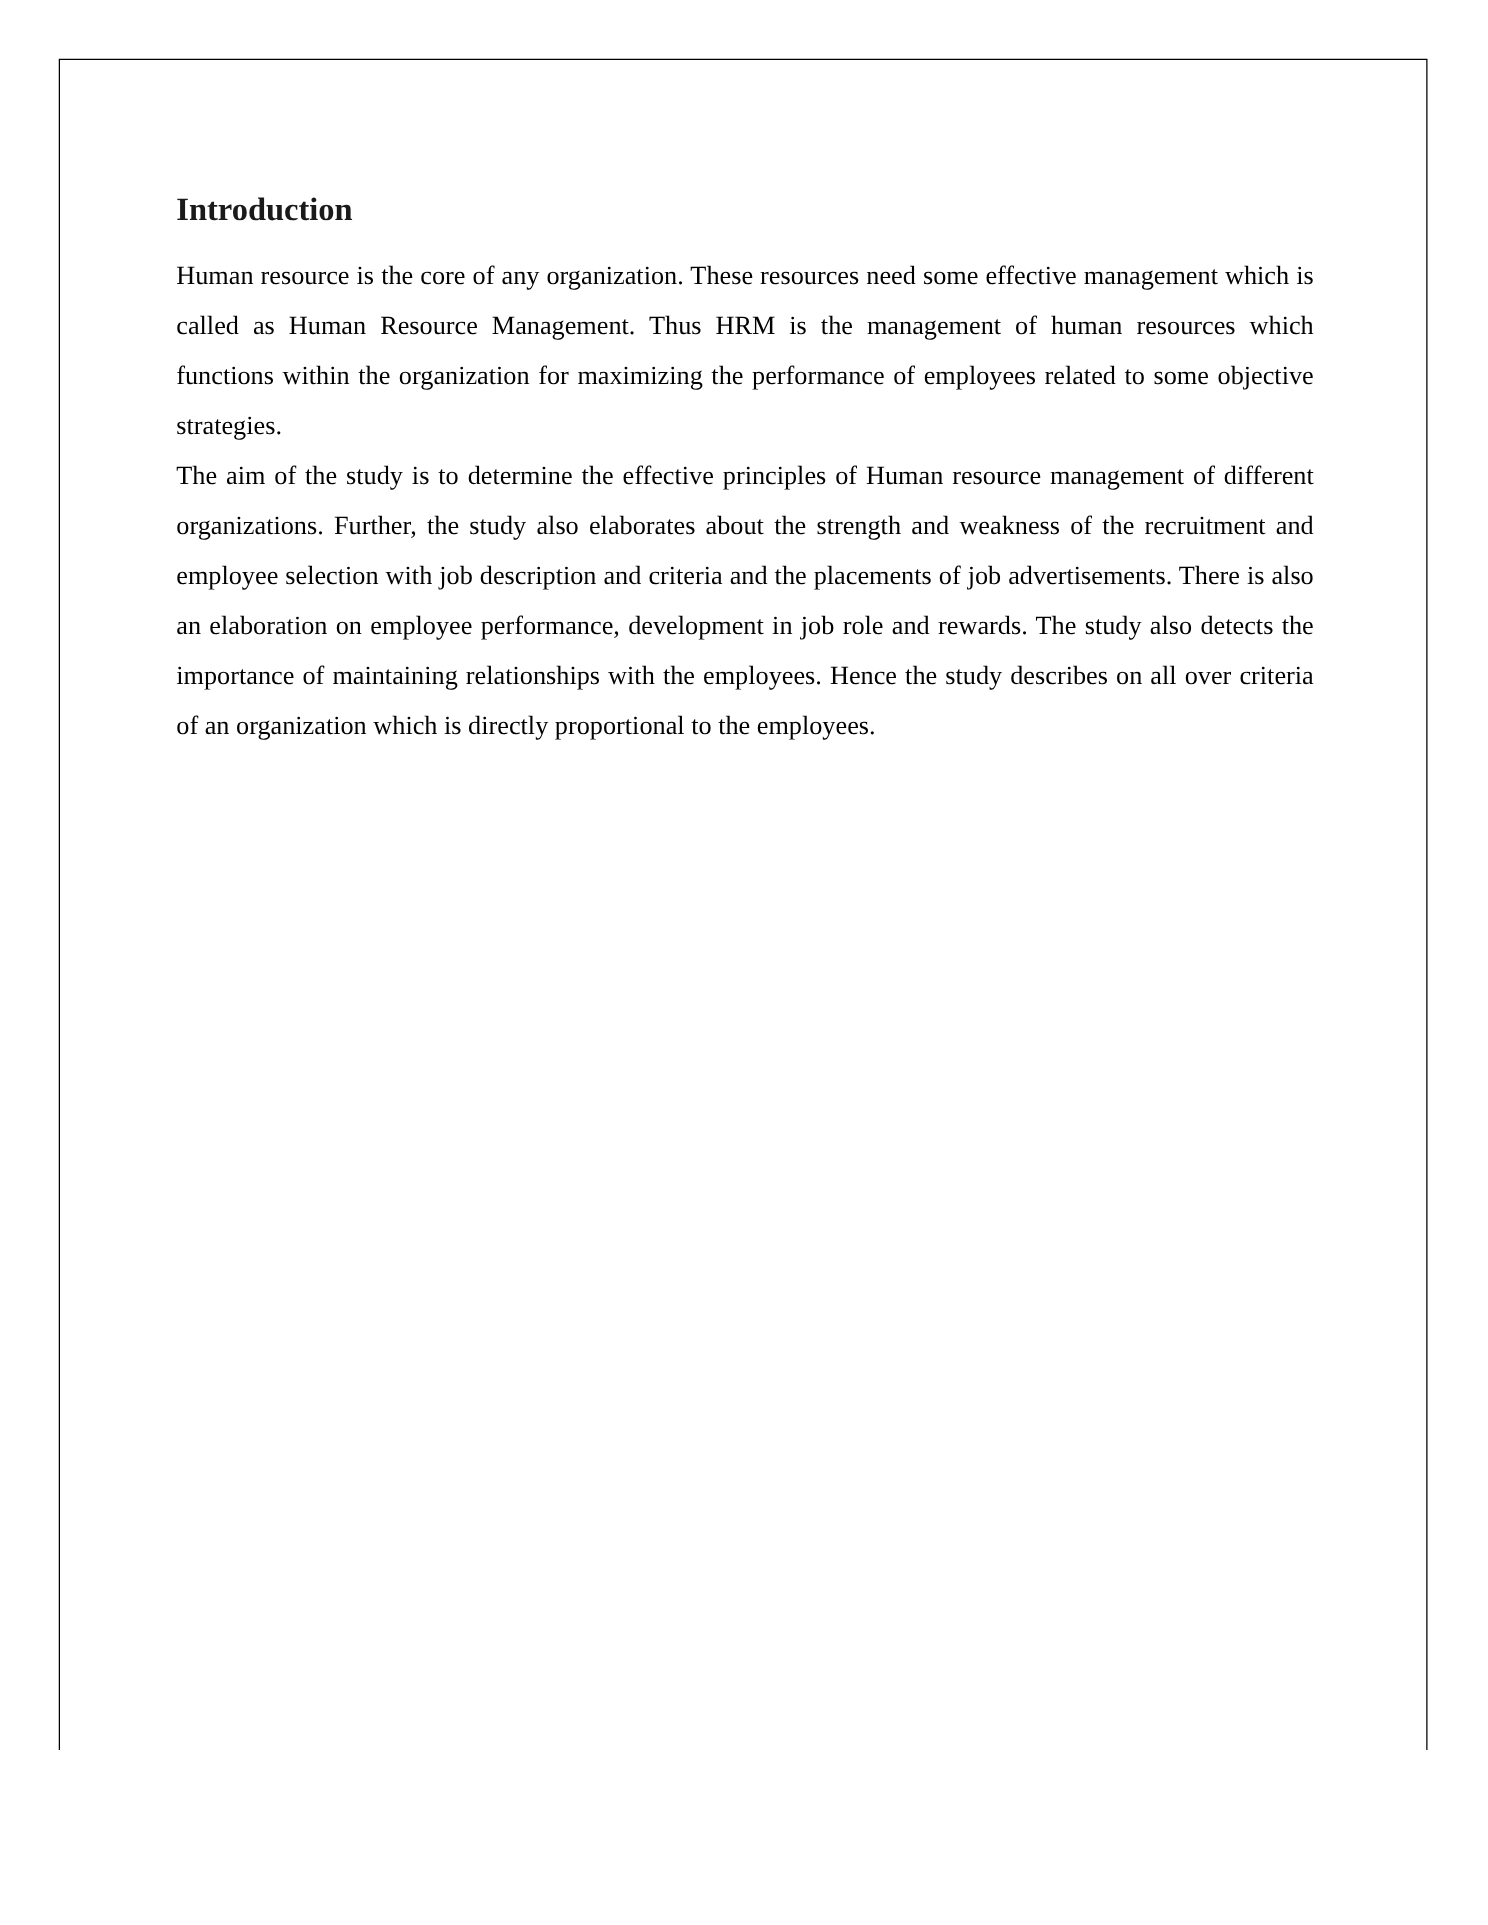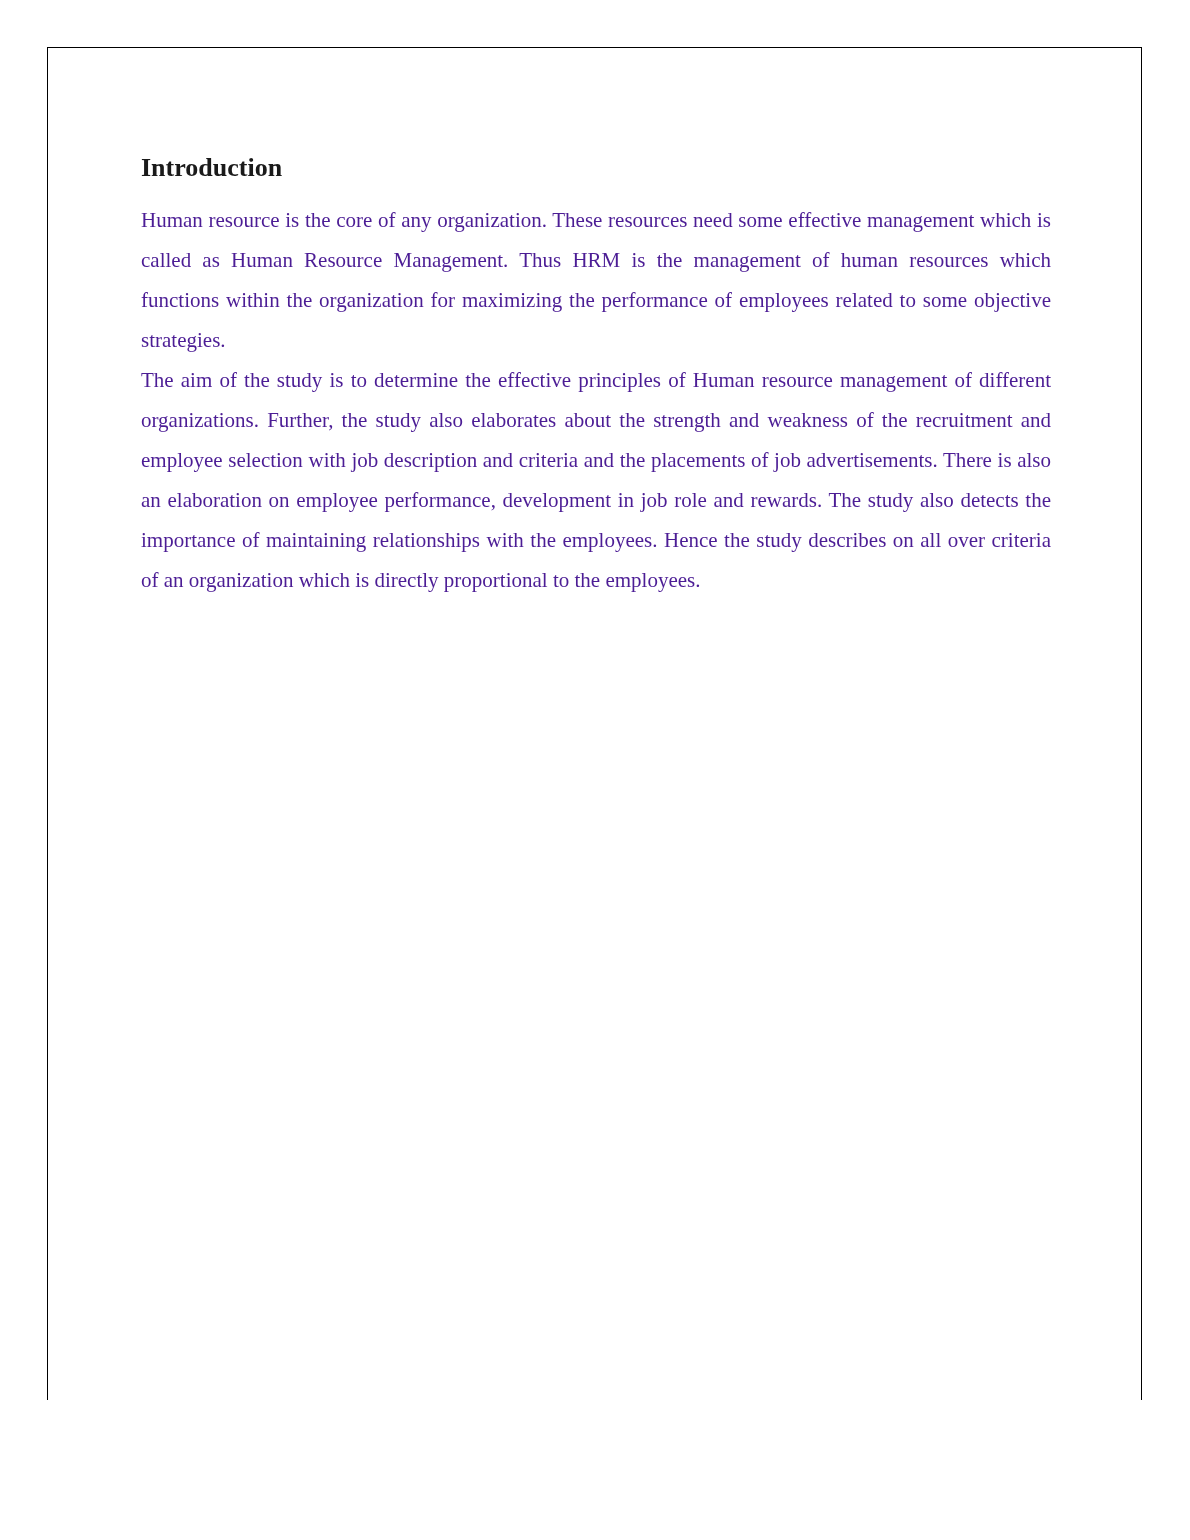--- a/index.html
+++ b/index.html
@@ -36,21 +36,21 @@
     font-weight: bold;
     font-size: 26px;
     line-height: 32px;
     color: #1a1a1a;
   }
   .body-paragraph {
     margin: 0;
     font-family: "Liberation Serif", serif;
     font-size: 21px;
     line-height: 40px;
-    color: #4c1d95;
+    color: #000000;
     text-align: justify;
   }
   .page-number {
     position: absolute;
     left: 141px;
     top: 1416px;
     width: 910px;
     text-align: right;
     font-family: "Liberation Sans", sans-serif;
     font-size: 22px;

